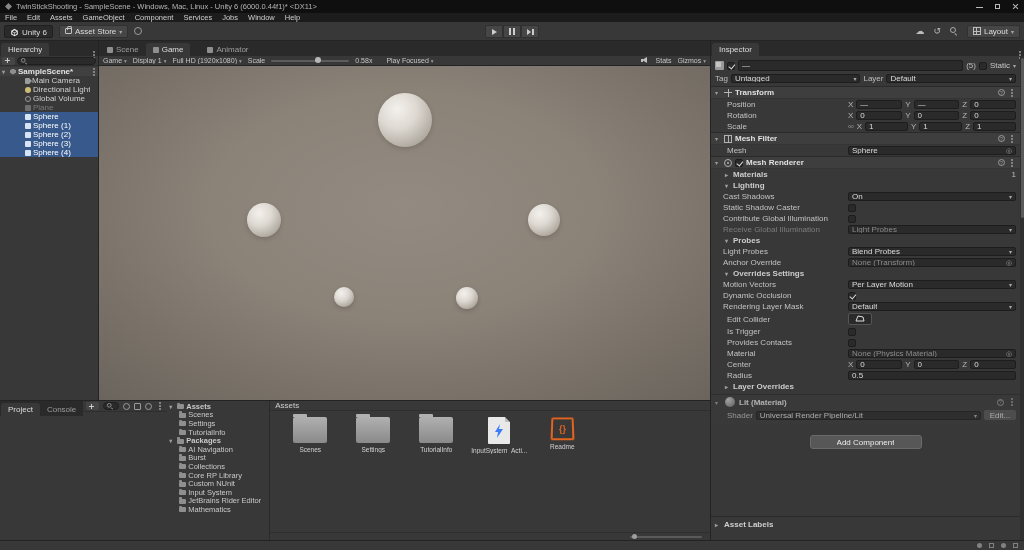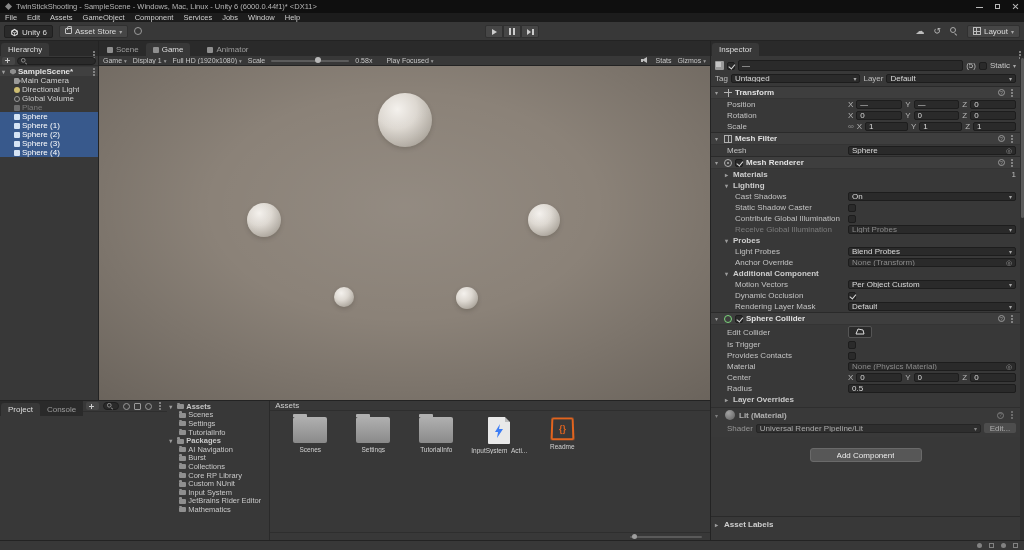--- a/index.html
+++ b/index.html
@@ -68,21 +68,21 @@
 
 
 .hierarchy-panel{position:absolute;left:0;top:41px;width:99px;height:359px;background:#383838;border-right:1px solid #232323;display:flex;flex-direction:column}
 .mini-toolbar{height:10px;display:flex;align-items:center;gap:2px;padding:0 2px;border-bottom:1px solid #2e2e2e}
 .plus-btn{width:13px;height:8px;background:#464646;border-radius:2px;position:relative;flex:none}
 .plus-btn::before{content:"";position:absolute;left:3px;top:3.5px;width:5px;height:1px;background:#ccc}
 .plus-btn::after{content:"";position:absolute;left:5px;top:1.5px;width:1px;height:5px;background:#ccc}
 .search-box{flex:1;height:8px;background:#2a2a2a;border:1px solid #1e1e1e;border-radius:4px;display:flex;align-items:center;padding:0 3px;gap:2px}
 .search-box .mag{transform:scale(.75);transform-origin:left center}
 .h-tree{flex:1;overflow:hidden;padding-top:1px}
-.h-row{height:9px;display:flex;align-items:center;gap:2px;padding-left:14px;color:#cfcfcf;white-space:nowrap}
+.h-row{height:9px;display:flex;align-items:center;gap:2px;padding-left:25px;color:#cfcfcf;white-space:nowrap}
 .h-row.scene{padding-left:2px;background:#404040;font-weight:bold;color:#e2e2e2}
 .h-row.sel{background:var(--sel,#38598c);color:#fff}
 .h-row.dim{color:#7b7b7b}
 .h-icon{width:6px;height:6px;flex:none;position:relative}
 .hi-scene{background:#8f8f8f;clip-path:polygon(50% 0,100% 28%,100% 72%,50% 100%,0 72%,0 28%)}
 .hi-cam{background:#9a9a9a;border-radius:1px;width:5px}
 .hi-cam::after{content:"";position:absolute;right:-2px;top:1px;border-top:2px solid transparent;border-bottom:2px solid transparent;border-left:2px solid #9a9a9a}
 .hi-light{background:#cdbd72;border-radius:50%}
 .hi-vol{border:1px solid #9a9a9a;border-radius:50%}
 .hi-mesh{background:#93b1cc;border-radius:1px}
@@ -122,21 +122,21 @@
 .help-icon{width:7px;height:7px;border:1px solid #9a9a9a;border-radius:50%;font-size:5px;display:flex;align-items:center;justify-content:center;color:#9a9a9a;flex:none}
 .c-icon{width:8px;height:8px;flex:none;position:relative}
 .c-icon.transform::before{content:"";position:absolute;left:3.5px;top:0;bottom:0;width:1px;background:#b5b5b5}
 .c-icon.transform::after{content:"";position:absolute;top:3.5px;left:0;right:0;height:1px;background:#b5b5b5}
 .c-icon.meshfilter{border:1px solid #b0b0b0}
 .c-icon.meshfilter::before{content:"";position:absolute;left:3px;top:0;bottom:0;width:1px;background:#b0b0b0}
 .c-icon.renderer{border:1px solid #b0b0b0;border-radius:50%}
 .c-icon.renderer::before{content:"";position:absolute;inset:2px;background:#b0b0b0;border-radius:50%}
 .c-icon.collider{border:1px solid #7cd77c;border-radius:50%}
 .prop{height:11px;display:flex;align-items:center;padding:0 4px 0 16px}
-.prop.indent{padding-left:24px}
+.prop.indent{padding-left:12px}
 .lbl{flex:1;color:#c2c2c2;white-space:nowrap;overflow:hidden;padding-right:4px}
 .lbl.dim{color:#7d7d7d}
 .val{width:168px;display:flex;align-items:center;gap:3px;flex:none}
 .ax{color:#b5b5b5;flex:none}
 .sub{height:11px;display:flex;align-items:center;gap:2px;padding:0 4px 0 14px;font-weight:bold;color:#cccccc}
 .sub .cnt{margin-left:auto;color:#bdbdbd;font-weight:normal}
 .ec-btn{width:24px;height:12px;background:#2a2a2a;border:1px solid #555;border-radius:2px;display:flex;align-items:center;justify-content:center;flex:none}
 .mat-section{border-top:1px solid #2a2a2a;background:#3a3a3a;opacity:.7;padding-bottom:3px;margin-top:2px}
 .mat-h{height:14px;display:flex;align-items:center;gap:4px;padding:0 4px}
 .mat-thumb{width:10px;height:10px;border-radius:50%;background:radial-gradient(circle at 35% 30%,#cfcfcf,#6f6f6f);flex:none}
@@ -524,56 +524,47 @@
       <span class="lbl">Anchor Override</span>
       <span class="val">
           <span class="field dim">
             <i class="t">None (Transform)</i>
             <i class="picker">◎</i>
           </span>
         </span>
     </div>
     <div class="sub">
       <i class="fold"></i>
-      <i class="t">Additional Component</i>
+      <i class="t">Overrides Settings</i>
     </div>
     <div class="prop indent">
       <span class="lbl">Motion Vectors</span>
       <span class="val">
           <span class="field">
-            <i class="t">Per Object Custom</i>
+            <i class="t">Per Layer Motion</i>
             <i class="caret"></i>
           </span>
         </span>
     </div>
     <div class="prop indent">
       <span class="lbl">Dynamic Occlusion</span>
       <span class="val">
           <span class="checkbox checked"></span>
         </span>
     </div>
     <div class="prop indent">
       <span class="lbl">Rendering Layer Mask</span>
       <span class="val">
           <span class="field">
             <i class="t">Default</i>
             <i class="caret"></i>
           </span>
         </span>
     </div>
 
-    <div class="comp-h">
-      <i class="fold"></i>
-      <i class="c-icon collider"></i>
-      <span class="checkbox checked"></span>
-      <i class="c-title">Sphere Collider</i>
-      <span class="flex"></span>
-      <span class="help-icon">?</span>
-      <span class="kebab"></span>
-    </div>
     <div class="prop" style="height:14px">
       <span class="lbl">Edit Collider</span>
       <span class="val">
         <span class="ec-btn">
           <svg width="10" height="8" viewBox="0 0 10 8">
               <path d="M1 6 L3 1 L8 2 L9 6 Z" fill="none" stroke="#ddd" stroke-width="1"></path>
             </svg>
         </span>
       </span>
     </div>

